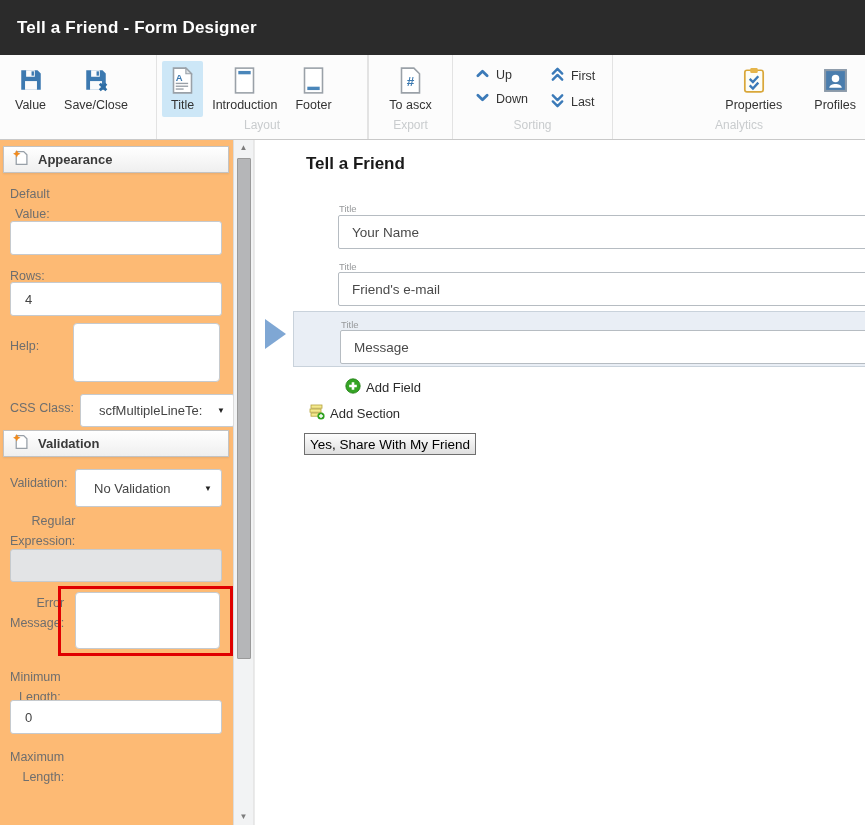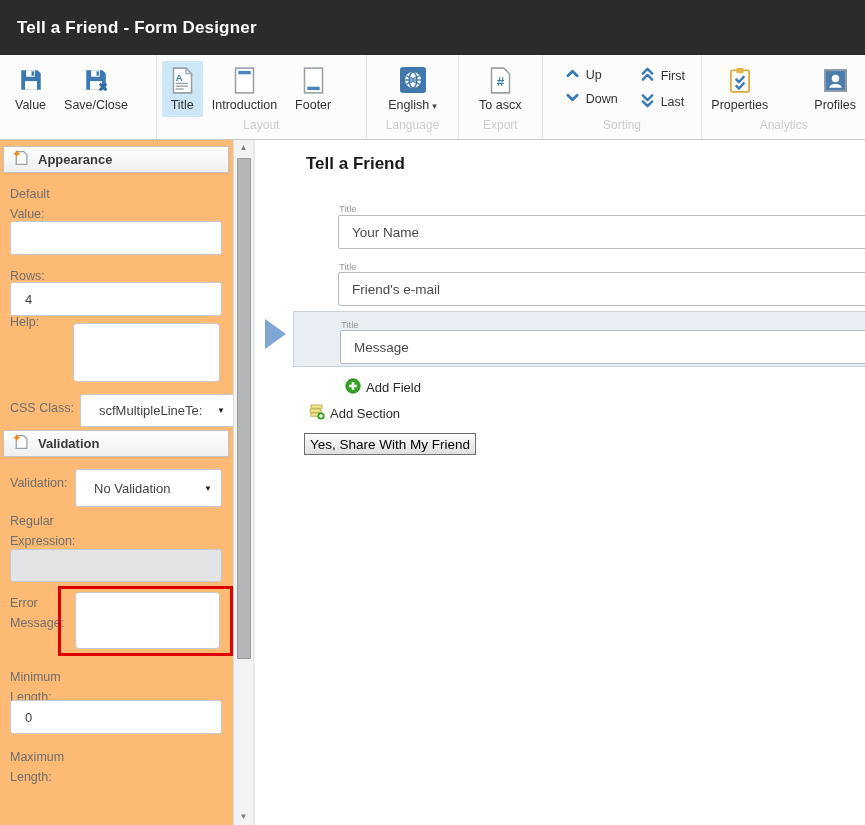--- a/index.html
+++ b/index.html
@@ -40,21 +40,21 @@
     position:absolute;left:0;top:140px;width:233px;height:685px;
     background:#fdba74;box-sizing:border-box;font-size:12.5px;color:#6e6e6e;
   }
   .sect-header{
     position:absolute;left:3px;width:226px;height:27px;box-sizing:border-box;
     background:linear-gradient(#ffffff,#efefef);border:1px solid #c3c3c3;
     display:flex;align-items:center;gap:10px;padding-left:9px;
     box-shadow:0 1px 2px rgba(0,0,0,.08);
   }
   .sect-header .sect-title{font-weight:bold;font-size:13px;color:#3a3a3a;}
-  .plabel{position:absolute;left:10px;line-height:20px;}
+  .plabel{position:absolute;left:10px;line-height:20px;text-align:right;}
   .pinput{
     position:absolute;box-sizing:border-box;background:#fff;
     border:1px solid #c6cace;border-radius:3px;height:34px;
     font-family:"Liberation Sans",sans-serif;font-size:13px;color:#444;
     padding:0 0 0 14px;outline:none;
   }
   .ptextarea{
     position:absolute;box-sizing:border-box;background:#fff;
     border:1px solid #c6cace;border-radius:4px;resize:none;outline:none;
     font-family:"Liberation Sans",sans-serif;font-size:13px;color:#444;padding:6px;
@@ -184,37 +184,20 @@
               <rect x="4.5" y="17.5" width="11" height="3" fill="#4a86ba"></rect>
             </svg>
         </span>
         <span class="rlabel">Footer</span>
       </div>
     </div>
     <div class="rgrouplabel">Layout</div>
   </div>
   <div class="rdivider"></div>
 
-  <div class="rgroup" style="width:91px">
-    <div class="rbuttons" style="justify-content:center;width:100%">
-      <div class="rbtn">
-        <span class="ricon">
-          <svg width="26" height="26" viewBox="0 0 26 26">
-              <rect width="26" height="26" rx="3" fill="#4077ad"></rect>
-              <circle cx="13" cy="13" r="8" fill="#fff"></circle>
-              <ellipse cx="13" cy="13" rx="3.8" ry="8" fill="none" stroke="#4077ad" stroke-width="1.4"></ellipse>
-              <line x1="5" y1="13" x2="21" y2="13" stroke="#4077ad" stroke-width="1.4"></line>
-              <path d="M6.5 8.5a9 9 0 0 0 13 0M6.5 17.5a9 9 0 0 1 13 0" fill="none" stroke="#4077ad" stroke-width="1.2"></path>
-            </svg>
-        </span>
-        <span class="rlabel"><span>English</span><span class="caret">▾</span></span>
-      </div>
-    </div>
-    <div class="rgrouplabel">Language</div>
-  </div>
   <div class="rdivider"></div>
 
   <div class="rgroup" style="width:83px">
     <div class="rbuttons" style="justify-content:center;width:100%">
       <div class="rbtn">
         <span class="ricon">
           <svg width="23" height="27" viewBox="0 0 20 24">
               <path d="M2 1h11l5 5v17H2z" fill="#fff" stroke="#9aa1a8" stroke-width="1.4"></path>
               <text x="10" y="17" font-size="12" font-weight="bold" fill="#3c79b0" text-anchor="middle" font-family="Liberation Sans">#</text>
             </svg>
@@ -257,21 +240,21 @@
             <span>Last</span>
           </div>
         </div>
       </div>
     </div>
     <div class="rgrouplabel">Sorting</div>
   </div>
   <div class="rdivider"></div>
 
   <div class="rgroup" style="flex:1">
-    <div class="rbuttons" style="justify-content:flex-start;gap:28px">
+    <div class="rbuttons" style="justify-content:flex-end;gap:14px">
       <div class="rbtn">
         <span class="ricon">
           <svg width="24" height="27" viewBox="0 0 22 25">
               <rect x="2.5" y="3" width="17" height="20" rx="2" fill="#fdfdf6" stroke="#d9a73a" stroke-width="1.6"></rect>
               <rect x="7.5" y="1" width="7" height="4.5" rx="1.2" fill="#e6b54a"></rect>
               <path d="M7 11l3 3 5-5.5" stroke="#3b7ab8" stroke-width="2.2" fill="none"></path>
               <path d="M7 17l3 3 5-5.5" stroke="#3b7ab8" stroke-width="2.2" fill="none"></path>
             </svg>
         </span>
         <span class="rlabel">Properties</span>
@@ -306,21 +289,21 @@
 
   <div class="plabel" style="top:44px">
     <div>Default</div>
     <div>Value:</div>
   </div>
   <input class="pinput" style="left: 10px; top: 81px; width: 212px;" value="">
 
   <div class="plabel" style="top:126px">Rows:</div>
   <input class="pinput" style="left: 10px; top: 142px; width: 212px;" value="4">
 
-  <div class="plabel" style="top:172px">Help:</div>
+  <div class="plabel" style="top:196px">Help:</div>
   <textarea class="ptextarea" style="left: 73px; top: 183px; width: 147px; height: 59px;"></textarea>
 
   <div class="plabel" style="top:258px">CSS Class:</div>
   <div class="pselect" style="left:80px;top:254px;width:155px;height:33px">
     <span class="sel-text">scfMultipleLineTe:</span>
     <span class="sel-caret">▼</span>
   </div>
 
   <div class="sect-header" style="top:290px">
     <span>

